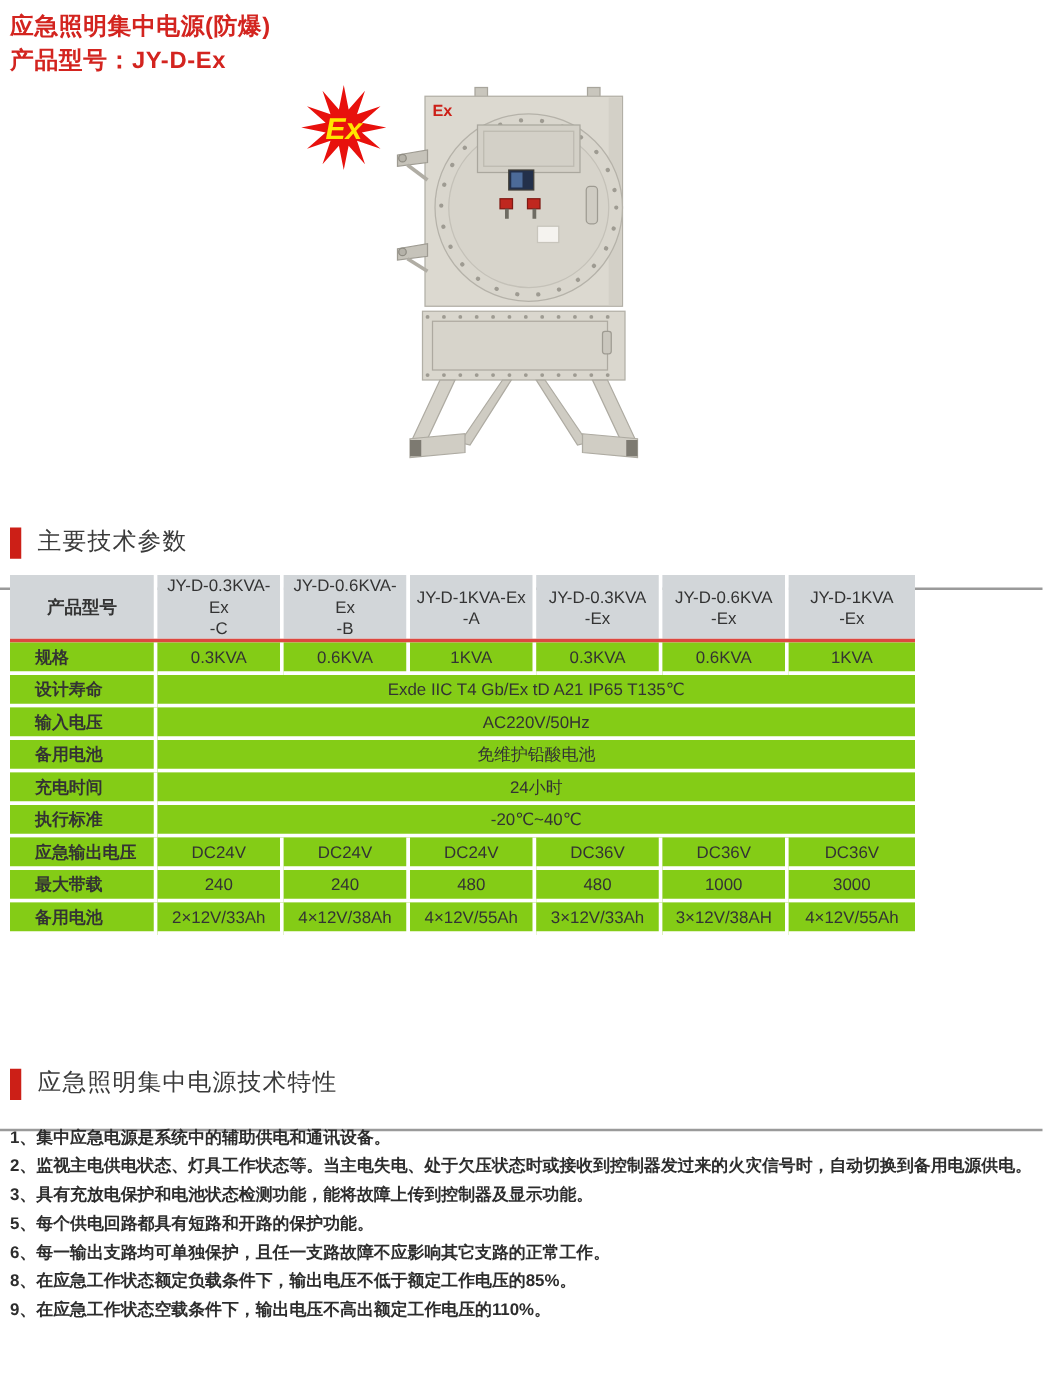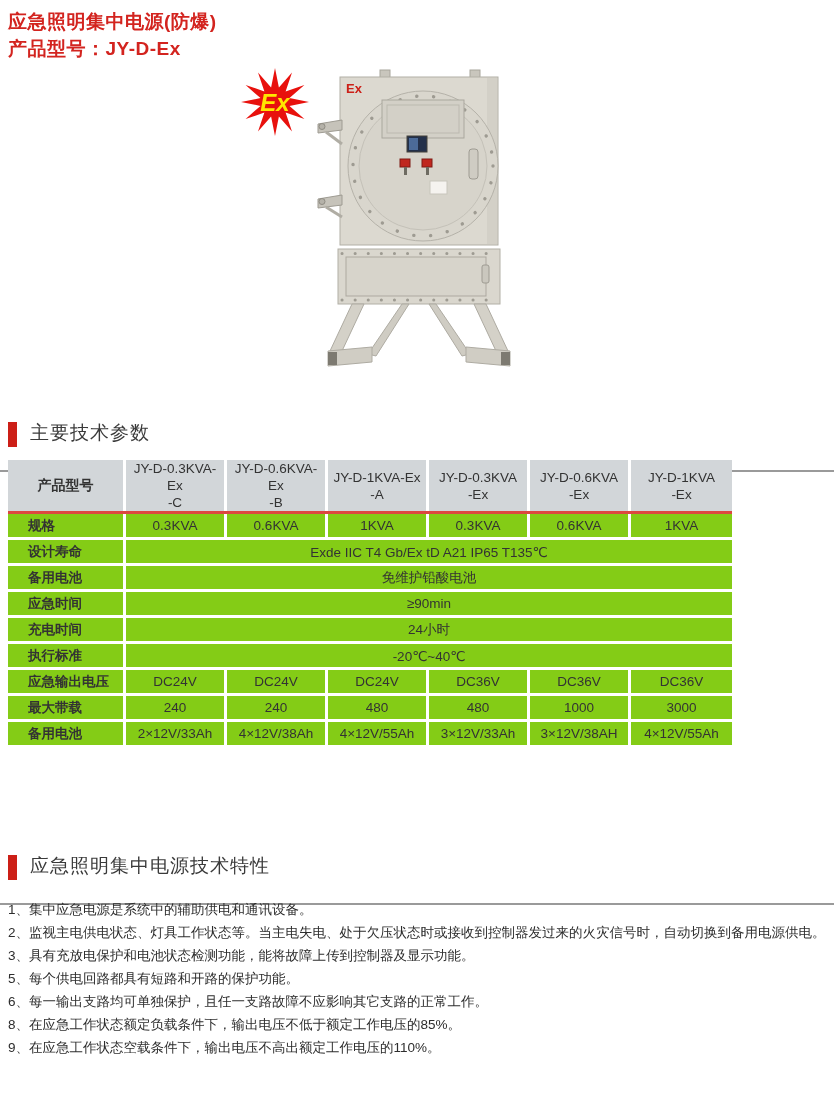--- a/index.html
+++ b/index.html
@@ -32,21 +32,21 @@
   table.spec th:last-child{border-right:none;}
   table.spec tr.divider td{height:3px;background:#dd4840;border:none;padding:0;line-height:0;}
   table.spec td{
     background:#84cc16;height:23px;font-size:13.5px;text-align:center;vertical-align:middle;
     border-right:3px solid #fff;border-bottom:3px solid #fff;padding:0 1px;color:#333;
   }
   table.spec td:last-child{border-right:none;}
   table.spec td.label{text-align:left;padding-left:20px;font-weight:bold;font-size:13.5px;}
   
   .features-list{position:absolute;left:8px;top:898px;width:832px;}
-  .feature-item{font-size:13.5px;font-weight:normal;color:#2d2d2d;line-height:23px;
+  .feature-item{font-size:13.5px;font-weight:bold;color:#2d2d2d;line-height:23px;
     white-space:nowrap;letter-spacing:0;}
 </style>
 </head>
 <body>
 
 <div class="title-block">
   <div class="title-line">应急照明集中电源(防爆)</div>
   <div class="title-line">产品型号：JY-D-Ex</div>
 </div>
 
@@ -167,26 +167,26 @@
       <td>1KVA</td>
       <td>0.3KVA</td>
       <td>0.6KVA</td>
       <td>1KVA</td>
     </tr>
     <tr>
       <td class="label">设计寿命</td>
       <td colspan="6">Exde IIC T4 Gb/Ex tD A21 IP65 T135℃</td>
     </tr>
     <tr>
+      <td class="label">输入电压</td>
+      <td colspan="6">AC220V/50Hz</td>
+    </tr>
+    <tr>
       <td class="label">备用电池</td>
       <td colspan="6">免维护铅酸电池</td>
-    </tr>
-    <tr>
-      <td class="label">应急时间</td>
-      <td colspan="6">≥90min</td>
     </tr>
     <tr>
       <td class="label">充电时间</td>
       <td colspan="6">24小时</td>
     </tr>
     <tr>
       <td class="label">执行标准</td>
       <td colspan="6">-20℃~40℃</td>
     </tr>
     <tr>

